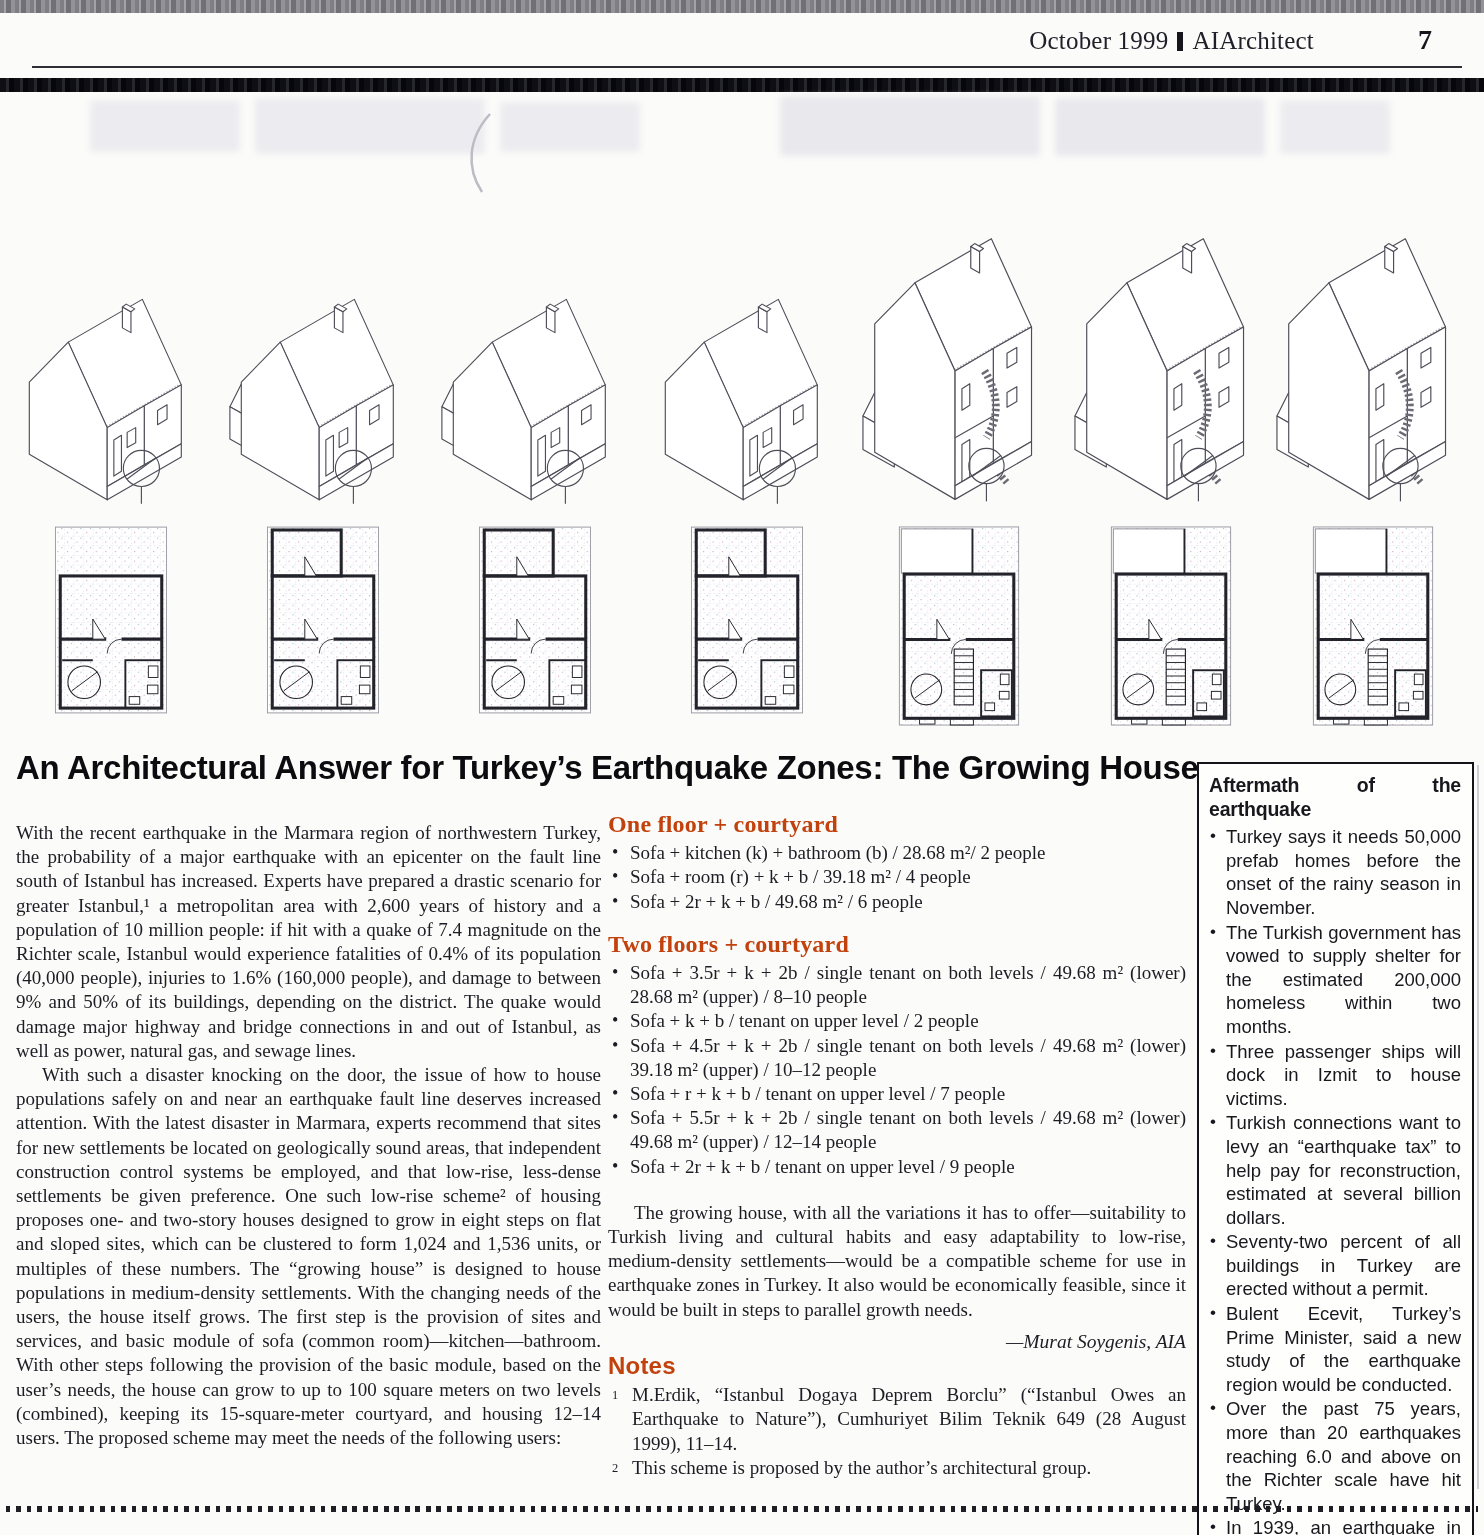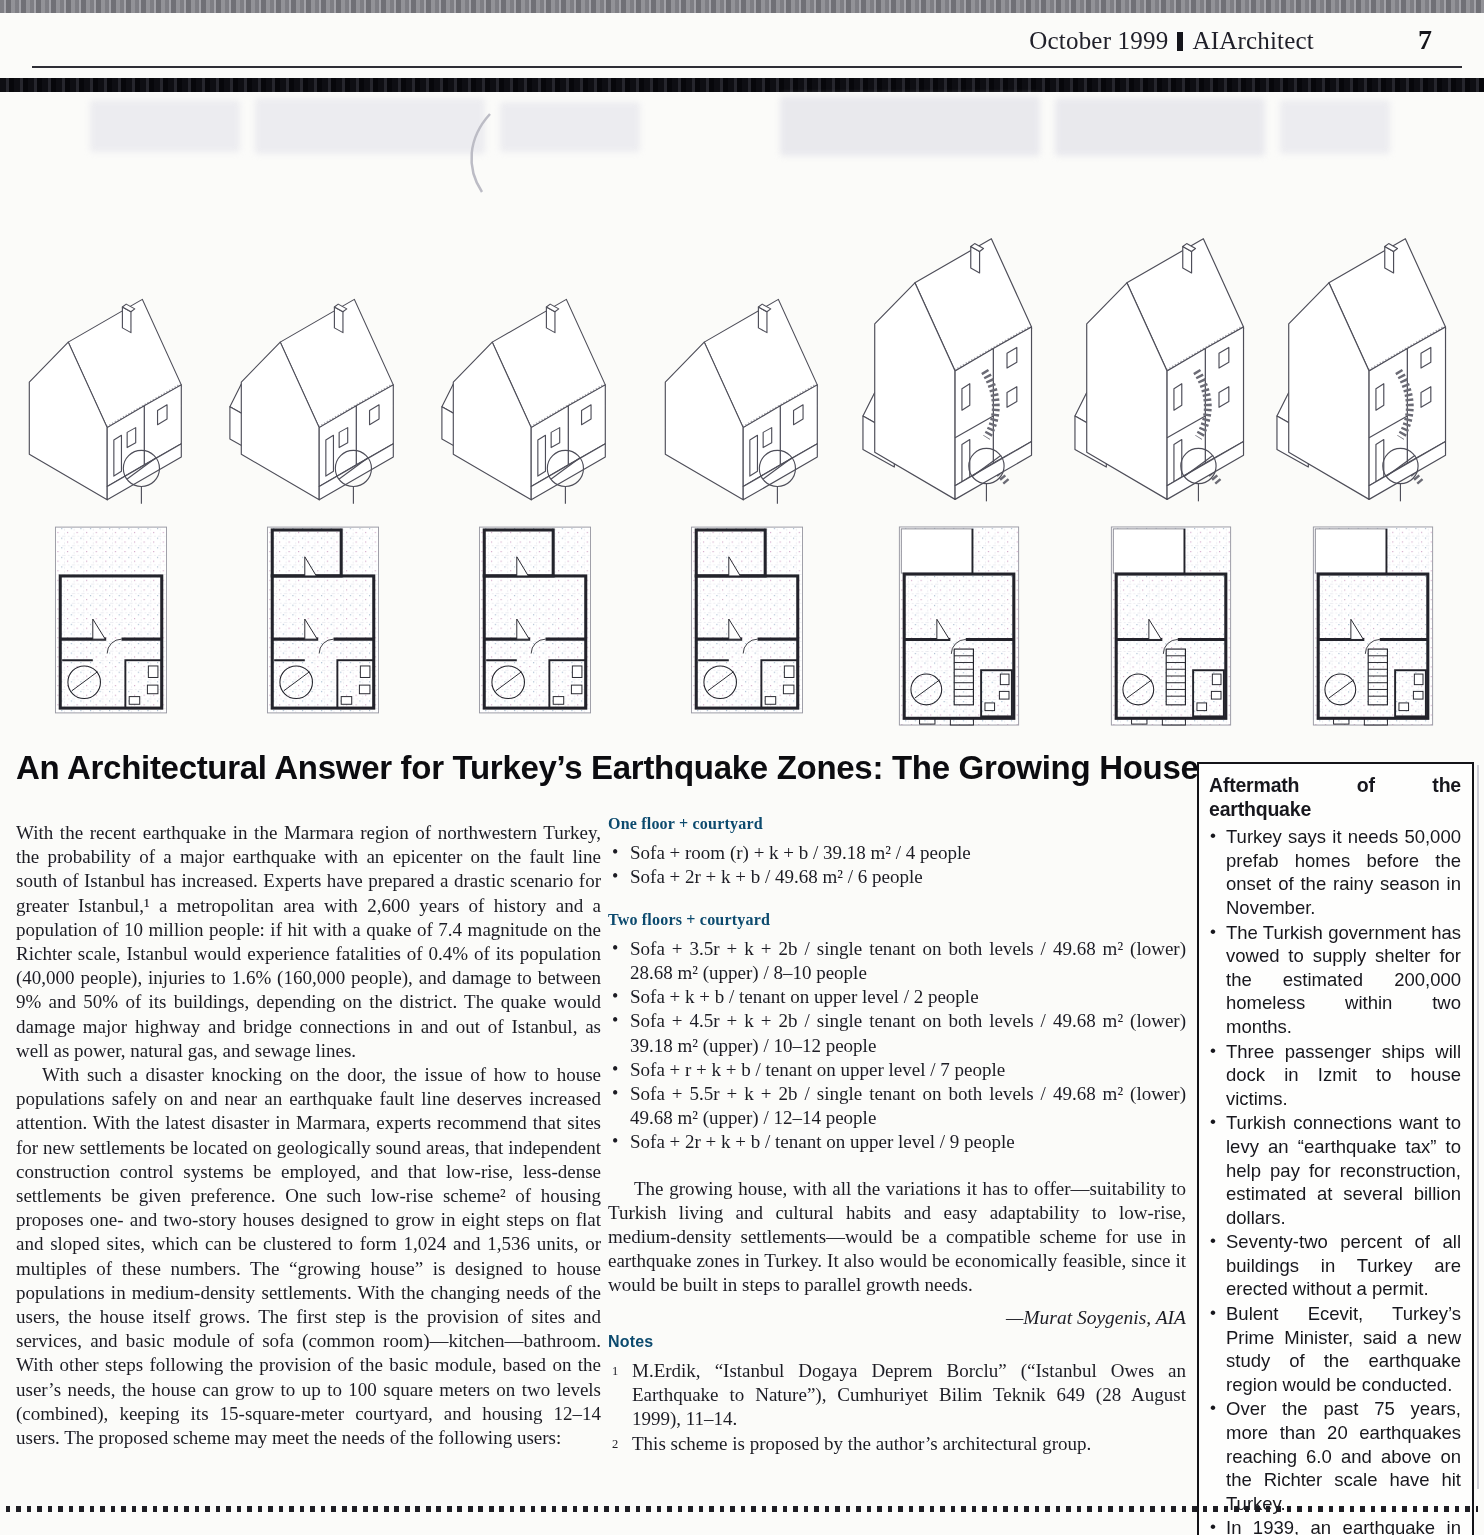--- a/index.html
+++ b/index.html
@@ -33,21 +33,21 @@
   
   .title-row{position:absolute;top:748px;left:16px;width:1165px;display:flex;align-items:center;gap:16px;}
   .title-row h1{margin:0;font-family:"Liberation Sans",sans-serif;font-weight:bold;font-size:33px;
     letter-spacing:-.3px;color:#0c0c10;white-space:nowrap;}
 
   .col-left{position:absolute;top:821px;left:16px;width:585px;font-size:19px;line-height:24.2px;text-align:justify;}
   .col-left p{margin:0;}
   .col-left p + p{text-indent:26px;}
 
   .col-mid{position:absolute;top:812px;left:608px;width:578px;font-size:19px;line-height:24.2px;text-align:justify;}
-  .col-mid h3{margin:0 0 5px 0;font-size:16px;letter-spacing:.2px;color:#0c4a6e;}
+  .col-mid h3{margin:0 0 5px 0;font-size:24px;letter-spacing:.2px;color:#c2410c;}
   .speclist{list-style:none;margin:0 0 18px 0;padding:0;}
   .speclist li{position:relative;padding-left:22px;margin:0;}
   .speclist li::before{content:"•";position:absolute;left:4px;top:-1px;font-size:18px;}
   .closing{margin:22px 0 0 0;text-indent:26px;}
   .byline{margin:8px 0 0 0;text-align:right;font-style:italic;font-size:19.5px;}
   .notes-head{margin:26px 0 6px 0;font-family:"Liberation Sans",sans-serif;font-weight:bold;font-size:25px;color:#0d0d11;}
   .notelist{list-style:none;margin:0;padding:0;}
   .notelist li{position:relative;padding-left:24px;}
   .notelist .ref{position:absolute;left:4px;top:0;font-size:12.5px;}
   .notelist .it{}
@@ -293,20 +293,21 @@
   </div>
 
   <div class="col-left">
     <p>With the recent earthquake in the Marmara region of northwestern Turkey, the probability of a major earthquake with an epicenter on the fault line south of Istanbul has increased. Experts have prepared a drastic scenario for greater Istanbul,¹ a metropolitan area with 2,600 years of history and a population of 10 million people: if hit with a quake of 7.4 magnitude on the Richter scale, Istanbul would experience fatalities of 0.4% of its population (40,000 people), injuries to 1.6% (160,000 people), and damage to between 9% and 50% of its buildings, depending on the district. The quake would damage major highway and bridge connections in and out of Istanbul, as well as power, natural gas, and sewage lines.</p>
     <p>With such a disaster knocking on the door, the issue of how to house populations safely on and near an earthquake fault line deserves increased attention. With the latest disaster in Marmara, experts recommend that sites for new settlements be located on geologically sound areas, that independent construction control systems be employed, and that low-rise, less-dense settlements be given preference. One such low-rise scheme² of housing proposes one- and two-story houses designed to grow in eight steps on flat and sloped sites, which can be clustered to form 1,024 and 1,536 units, or multiples of these numbers. The “growing house” is designed to house populations in medium-density settlements. With the changing needs of the users, the house itself grows. The first step is the provision of sites and services, and basic module of sofa (common room)—kitchen—bathroom. With other steps following the provision of the basic module, based on the user’s needs, the house can grow to up to 100 square meters on two levels (combined), keeping its 15-square-meter courtyard, and housing 12–14 users. The proposed scheme may meet the needs of the following users:</p>
   </div>
 
   <div class="col-mid">
     <h3>One floor + courtyard</h3>
     <ul class="speclist">
+      <li>Sofa + kitchen (k) + bathroom (b) / 28.68 m²/ 2 people</li>
       <li>Sofa + room (r) + k + b / 39.18 m² / 4 people</li>
       <li>Sofa + 2r + k + b / 49.68 m² / 6 people</li>
     </ul>
     <h3>Two floors + courtyard</h3>
     <ul class="speclist">
       <li>Sofa + 3.5r + k + 2b / single tenant on both levels / 49.68 m² (lower) 28.68 m² (upper) / 8–10 people</li>
       <li>Sofa + k + b / tenant on upper level / 2 people</li>
       <li>Sofa + 4.5r + k + 2b / single tenant on both levels / 49.68 m² (lower) 39.18 m² (upper) / 10–12 people</li>
       <li>Sofa + r + k + b / tenant on upper level / 7 people</li>
       <li>Sofa + 5.5r + k + 2b / single tenant on both levels / 49.68 m² (lower) 49.68 m² (upper) / 12–14 people</li>

